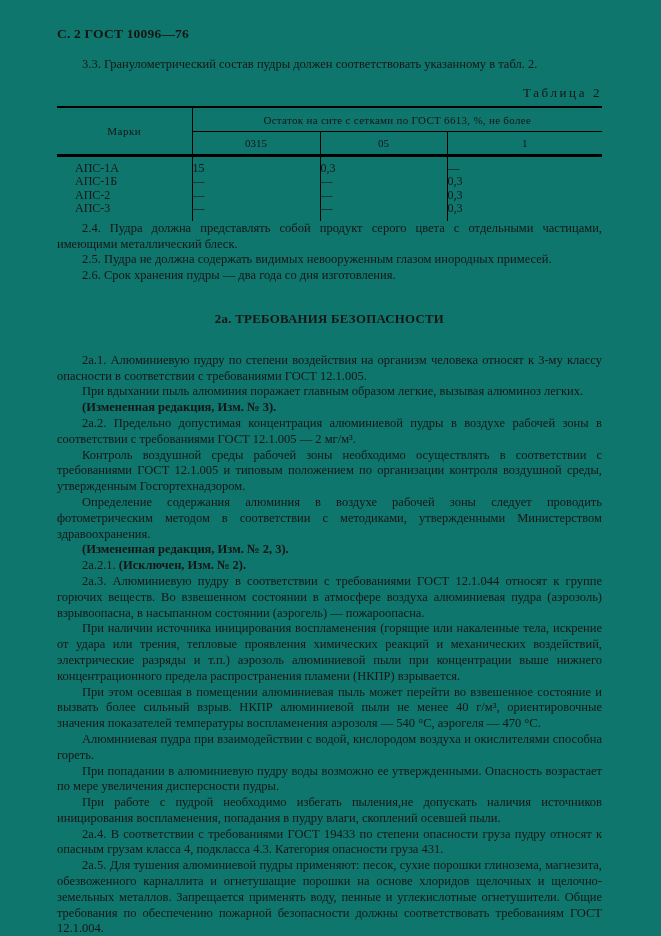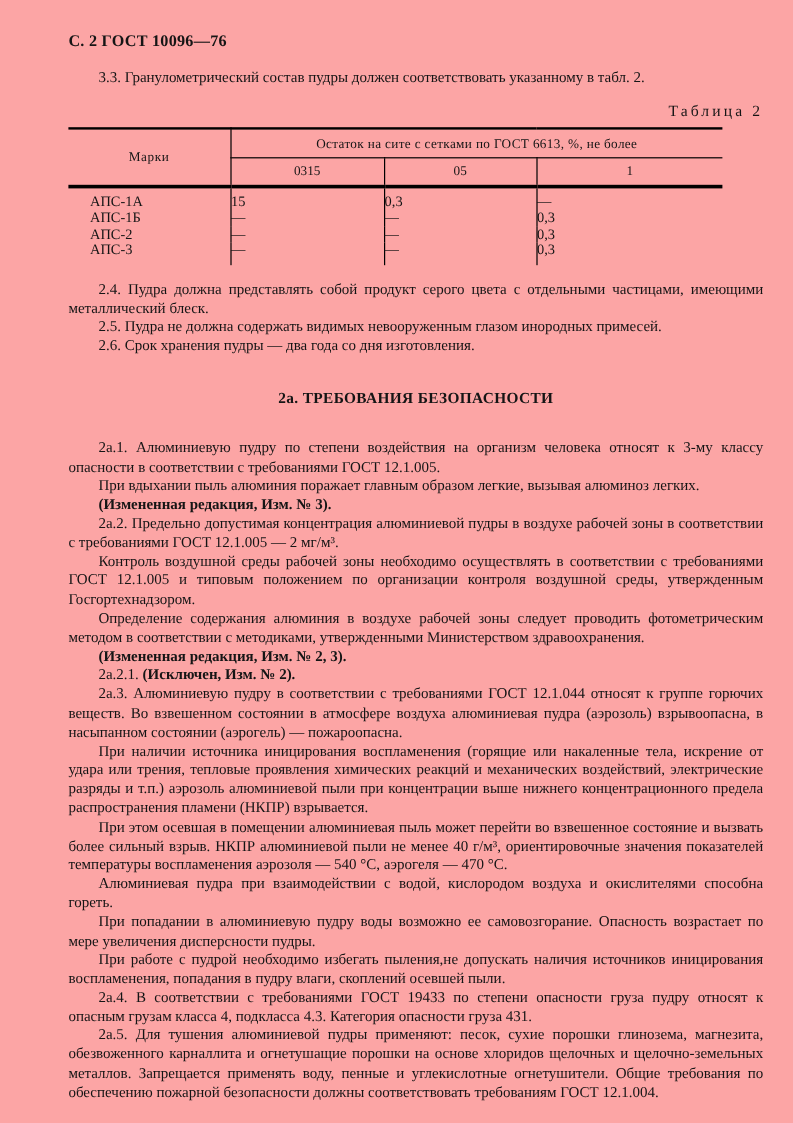--- a/index.html
+++ b/index.html
@@ -1,41 +1,41 @@
 <!DOCTYPE html>
 <html lang="ru"><head>
 <meta charset="utf-8">
 <style>
   html, body { margin: 0; padding: 0; background: #ffffff; }
   .page {
     position: relative;
     width: 661px;
     height: 936px;
-    background: #fca5a5;
+    background: #0f766e;
     color: #151515;
     font-family: "Liberation Serif", "DejaVu Serif", serif;
     box-sizing: border-box;
-    padding: 26px 25px 0 57px;
+    padding: 26px 59px 0 57px;
     overflow: hidden;
   }
   .hdr {
     font-weight: bold;
     font-size: 13.5px;
     line-height: 16px;
     letter-spacing: 0.2px;
   }
   .p {
     font-size: 12.5px;
     line-height: 15.8px;
     text-align: justify;
     text-indent: 25px;
     margin: 0;
   }
   .p.first-after-header { margin-top: 15px; }
-  .p.after-table { margin-top: 13px; }
+  .p.after-table { }
   .bold { font-weight: bold; }
   .caption {
     margin-top: 12px;
     font-size: 13px;
     text-align: right;
     letter-spacing: 2.6px;
   }
   .tbl {
     width: 545px;
     border-collapse: collapse;
@@ -156,21 +156,21 @@
   <p class="p">Контроль воздушной среды рабочей зоны необходимо осуществлять в соответствии с требованиями ГОСТ 12.1.005 и типовым положением по организации контроля воздушной среды, утвержденным Госгортехнадзором.</p>
   <p class="p">Определение содержания алюминия в воздухе рабочей зоны следует проводить фотометрическим методом в соответствии с методиками, утвержденными Министерством здравоохранения.</p>
   <p class="p bold">(Измененная редакция, Изм. № 2, 3).</p>
 
   <p class="p"><span>2а.2.1.</span> <span class="bold">(Исключен, Изм. № 2).</span></p>
 
   <p class="p">2а.3. Алюминиевую пудру в соответствии с требованиями ГОСТ 12.1.044 относят к группе горючих веществ. Во взвешенном состоянии в атмосфере воздуха алюминиевая пудра (аэрозоль) взрывоопасна, в насыпанном состоянии (аэрогель) — пожароопасна.</p>
   <p class="p">При наличии источника иницирования воспламенения (горящие или накаленные тела, искрение от удара или трения, тепловые проявления химических реакций и механических воздействий, электрические разряды и т.п.) аэрозоль алюминиевой пыли при концентрации выше нижнего концентрационного предела распространения пламени (НКПР) взрывается.</p>
   <p class="p">При этом осевшая в помещении алюминиевая пыль может перейти во взвешенное состояние и вызвать более сильный взрыв. НКПР алюминиевой пыли не менее 40 г/м³, ориентировочные значения показателей температуры воспламенения аэрозоля — 540 °С, аэрогеля — 470 °С.</p>
   <p class="p">Алюминиевая пудра при взаимодействии с водой, кислородом воздуха и окислителями способна гореть.</p>
-  <p class="p">При попадании в алюминиевую пудру воды возможно ее самовозгорание. Опасность возрастает по мере увеличения дисперсности пудры.</p>
+  <p class="p">При попадании в алюминиевую пудру воды возможно ее утвержденными. Опасность возрастает по мере увеличения дисперсности пудры.</p>
   <p class="p">При работе с пудрой необходимо избегать пыления,не допускать наличия источников иницирования воспламенения, попадания в пудру влаги, скоплений осевшей пыли.</p>
 
   <p class="p">2а.4. В соответствии с требованиями ГОСТ 19433 по степени опасности груза пудру относят к опасным грузам класса 4, подкласса 4.3. Категория опасности груза 431.</p>
 
 
   <p class="p">2а.5. Для тушения алюминиевой пудры применяют: песок, сухие порошки глинозема, магнезита, обезвоженного карналлита и огнетушащие порошки на основе хлоридов щелочных и щелочно-земельных металлов. Запрещается применять воду, пенные и углекислотные огнетушители. Общие требования по обеспечению пожарной безопасности должны соответствовать требованиям ГОСТ 12.1.004.</p>
 
 </div>
 
 </body></html>

